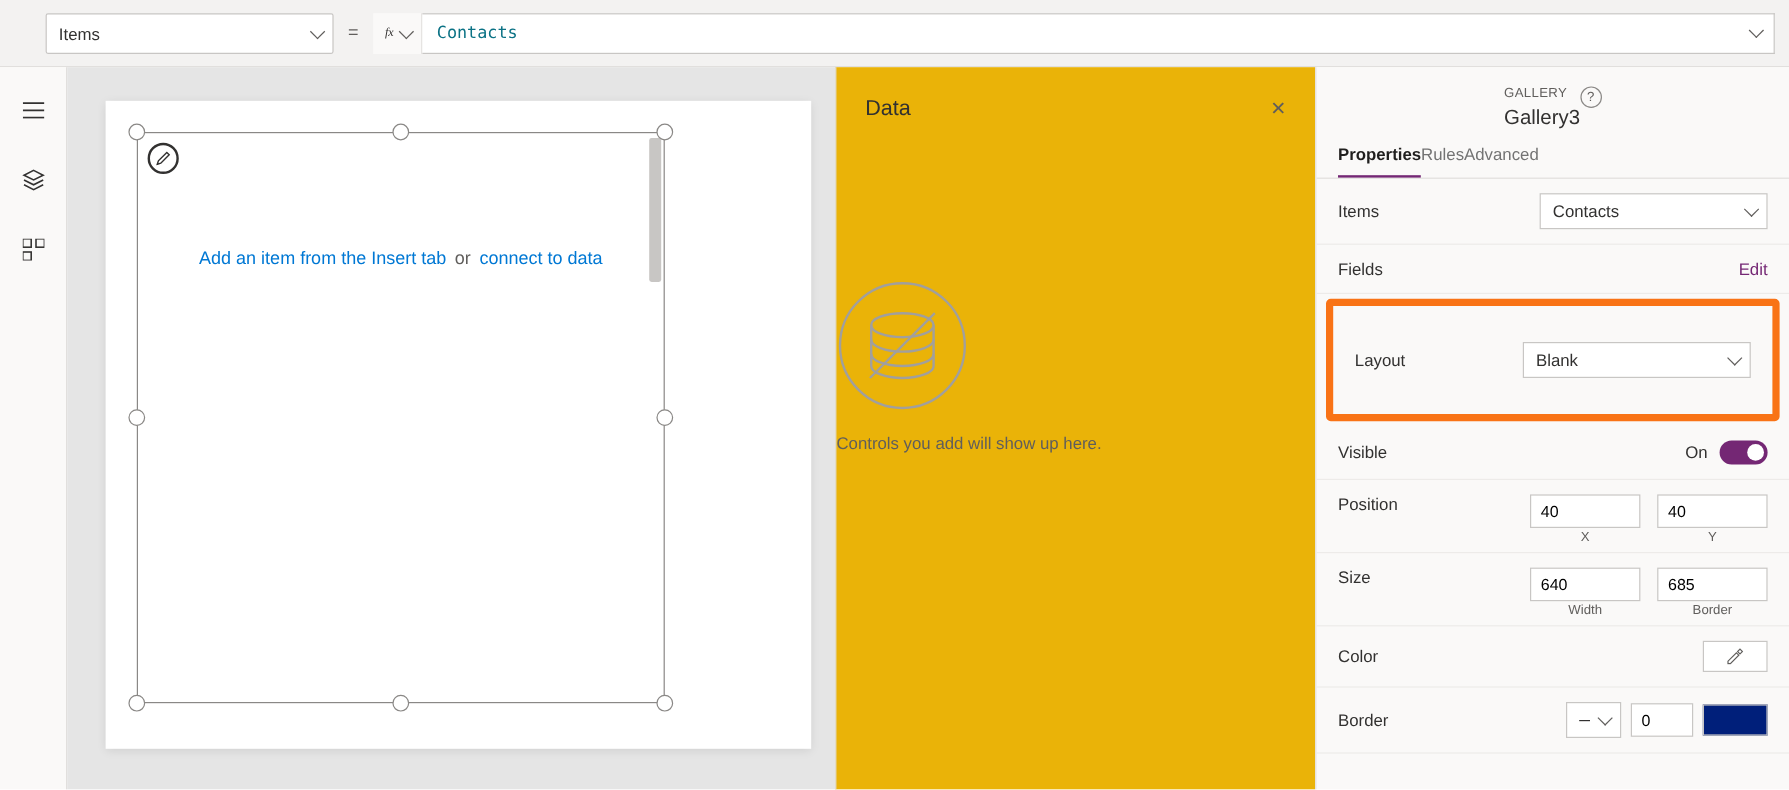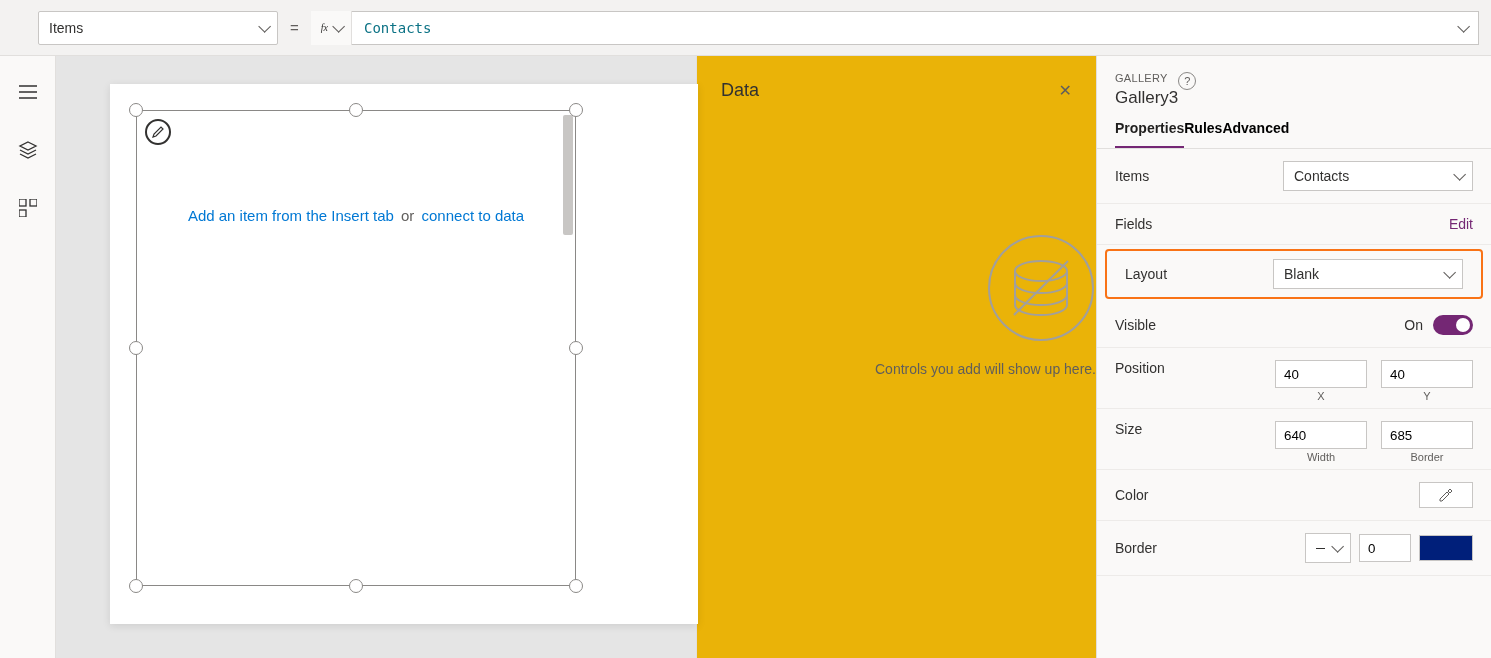--- a/index.html
+++ b/index.html
@@ -38,21 +38,21 @@
     width: 56px; background: #faf9f8; border-right: 1px solid #e1dfdd;
     display: flex; flex-direction: column; align-items: center; padding-top: 24px; gap: 34px;
   }
   .left-rail div { width: 24px; height: 24px; display: flex; align-items: center; justify-content: center; cursor: pointer; color: #323130; }
 
   .canvas-area {
     position: relative; flex: 1; background: #e5e5e5;
     display: flex; align-items: flex-start; justify-content: flex-start;
   }
   .canvas-screen {
-    position: absolute; left: 54px; top: 28px; width: 588px; height: 540px;
+    position: absolute; left: 32px; top: 28px; width: 588px; height: 540px;
     background: #fff; box-shadow: 0 2px 8px rgba(0,0,0,.1);
   }
   .gallery-box {
     position: absolute; left: 26px; top: 26px; width: 440px; height: 476px;
     border: 1px solid #8a8886; background: #fff;
   }
   .gallery-scrollbar { position: absolute; right: 2px; top: 4px; width: 10px; height: 120px; background: #c8c6c4; border-radius: 2px; }
   .sel-handle {
     position: absolute; width: 14px; height: 14px; background: #fff;
     border: 1px solid #8a8886; border-radius: 50%;
@@ -73,50 +73,50 @@
     display: flex; flex-direction: column;
   }
   .data-panel-header {
     display: flex; align-items: center; justify-content: space-between;
     padding: 24px 24px 12px 24px;
   }
   .data-panel-header h2 { font-weight: 400; font-size: 18px; }
   .close-x { cursor: pointer; font-size: 16px; color: #605e5c; }
   .data-empty {
     margin-top: 120px; text-align: center; color: #605e5c;
-    display: flex; flex-direction: column; align-items: flex-end; gap: 18px;
+    display: flex; flex-direction: column; align-items: flex-start; gap: 18px;
   }
 
   
   .props-panel { width: 395px; background: #faf9f8; border-left: 1px solid #e1dfdd; overflow-y: auto; }
   .props-panel::-webkit-scrollbar { width: 0; }
-  .props-top { padding: 16px 18px 0 18px; display: flex; justify-content: flex-start; align-items: flex-start; }
+  .props-top { padding: 16px 18px 0 18px; display: flex; justify-content: center; align-items: flex-start; }
   .props-top .eyebrow { font-size: 11px; color: #605e5c; letter-spacing: .3px; }
   .props-top .name { font-size: 17px; margin-top: 4px; }
   .help-circle {
     width: 18px; height: 18px; border: 1px solid #8a8886; border-radius: 50%;
     display: flex; align-items: center; justify-content: center; font-size: 11px; color: #605e5c; cursor: pointer;
   }
   .tabs { display: flex; padding: 12px 18px 0 18px; border-bottom: 1px solid #e1dfdd; }
-  .tab { padding-bottom: 10px; cursor: pointer; color: #000000; font-weight: bold; }
+  .tab { padding-bottom: 10px; cursor: pointer; color: #737373; }
   .tab.active { color: #201f1e; font-weight: 600; border-bottom: 2px solid #742774; }
 
   .prop-row {
     display: flex; align-items: center; justify-content: space-between;
     padding: 12px 18px; border-bottom: 1px solid #edebe9;
   }
   .prop-row.no-border { border-bottom: none; }
   .prop-label { color: #323130; }
   .chev::after { content: ""; display:inline-block; width:8px; height:8px; border-right:1px solid #605e5c; border-bottom:1px solid #605e5c; transform: rotate(45deg) translateY(-3px); }
   .dd {
     width: 190px; height: 30px; background: #fff; border: 1px solid #c8c6c4;
     display: flex; align-items: center; justify-content: space-between; padding: 0 10px; cursor: pointer;
   }
   .dd.small { width: 46px; justify-content: center; gap:6px;}
-  .layout-highlight { border: 2px solid #f97316; border-radius: 4px; padding: 2px 10px; margin: 4px 8px; }
+  .layout-highlight { border: 6px solid #f97316; border-radius: 4px; padding: 24px 10px; margin: 4px 8px; }
   .layout-highlight .prop-row { border-bottom: none; padding: 6px 8px; }
 
   .edit-link { color: #742774; cursor: pointer; }
   .toggle {
     display: flex; align-items: center; gap: 10px;
   }
   .toggle-pill {
     width: 40px; height: 20px; background: #742774; border-radius: 10px; position: relative; cursor: pointer;
   }
   .toggle-pill::after { content:""; position:absolute; right:3px; top:3px; width:14px; height:14px; background:#fff; border-radius:50%; }

